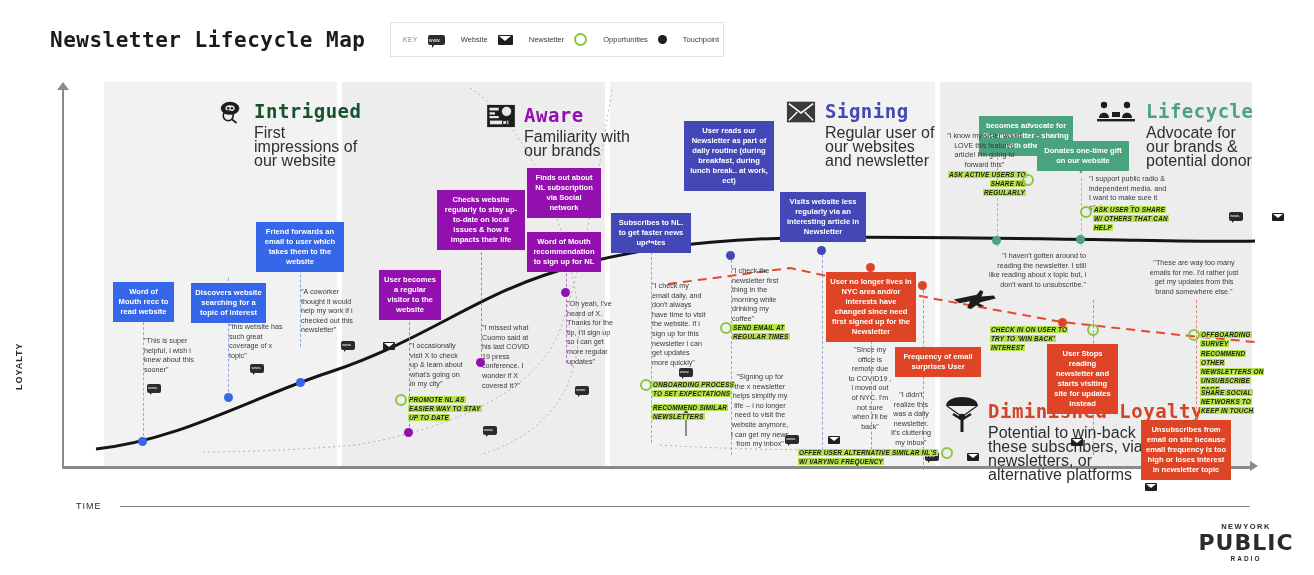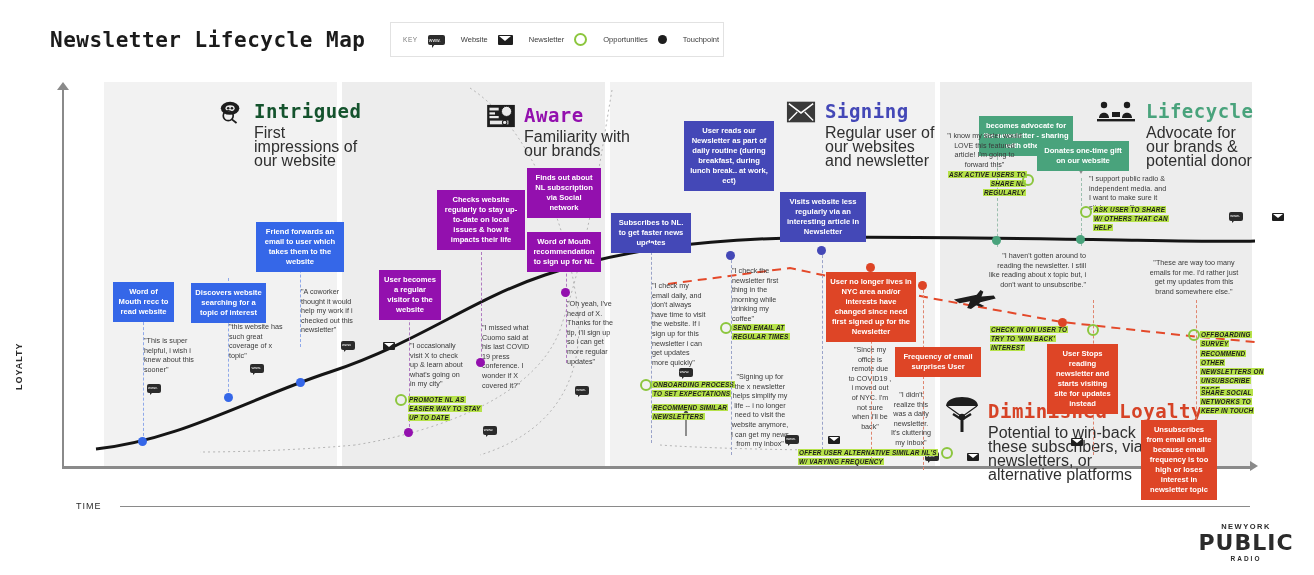--- a/index.html
+++ b/index.html
@@ -388,21 +388,21 @@
 <div class="abs oppwrap" style="left:1200px;top:330px;width:70px;">
   <span class="opp">OFFBOARDING SURVEY</span>
 </div>
 <div class="abs oppdot" style="left:1188px;top:329px;"></div>
 <div class="abs oppwrap" style="left:1200px;top:349px;width:70px;">
   <span class="opp">RECOMMEND OTHER NEWSLETTERS ON UNSUBSCRIBE PAGE</span>
 </div>
 <div class="abs oppwrap" style="left:1200px;top:388px;width:70px;">
   <span class="opp">SHARE SOCIAL NETWORKS TO KEEP IN TOUCH</span>
 </div>
-<div class="abs box b-red" style="left:1141px;top:420px;width:76px;">Unsubscribes from email on site because email frequency is too high or loses interest in newsletter topic</div>
+<div class="abs box b-red" style="left:1141px;top:420px;width:90px;">Unsubscribes from email on site because email frequency is too high or loses interest in newsletter topic</div>
 <div class="abs dot dot-red" style="left:1186px;top:329px;opacity:0;"></div>
 
 
 <div class="abs" id="nypr">
   <div class="ny">NEWYORK</div>
   <div class="pu">PUBLIC</div>
   <div class="ra">RADIO</div>
 </div>
 
 

